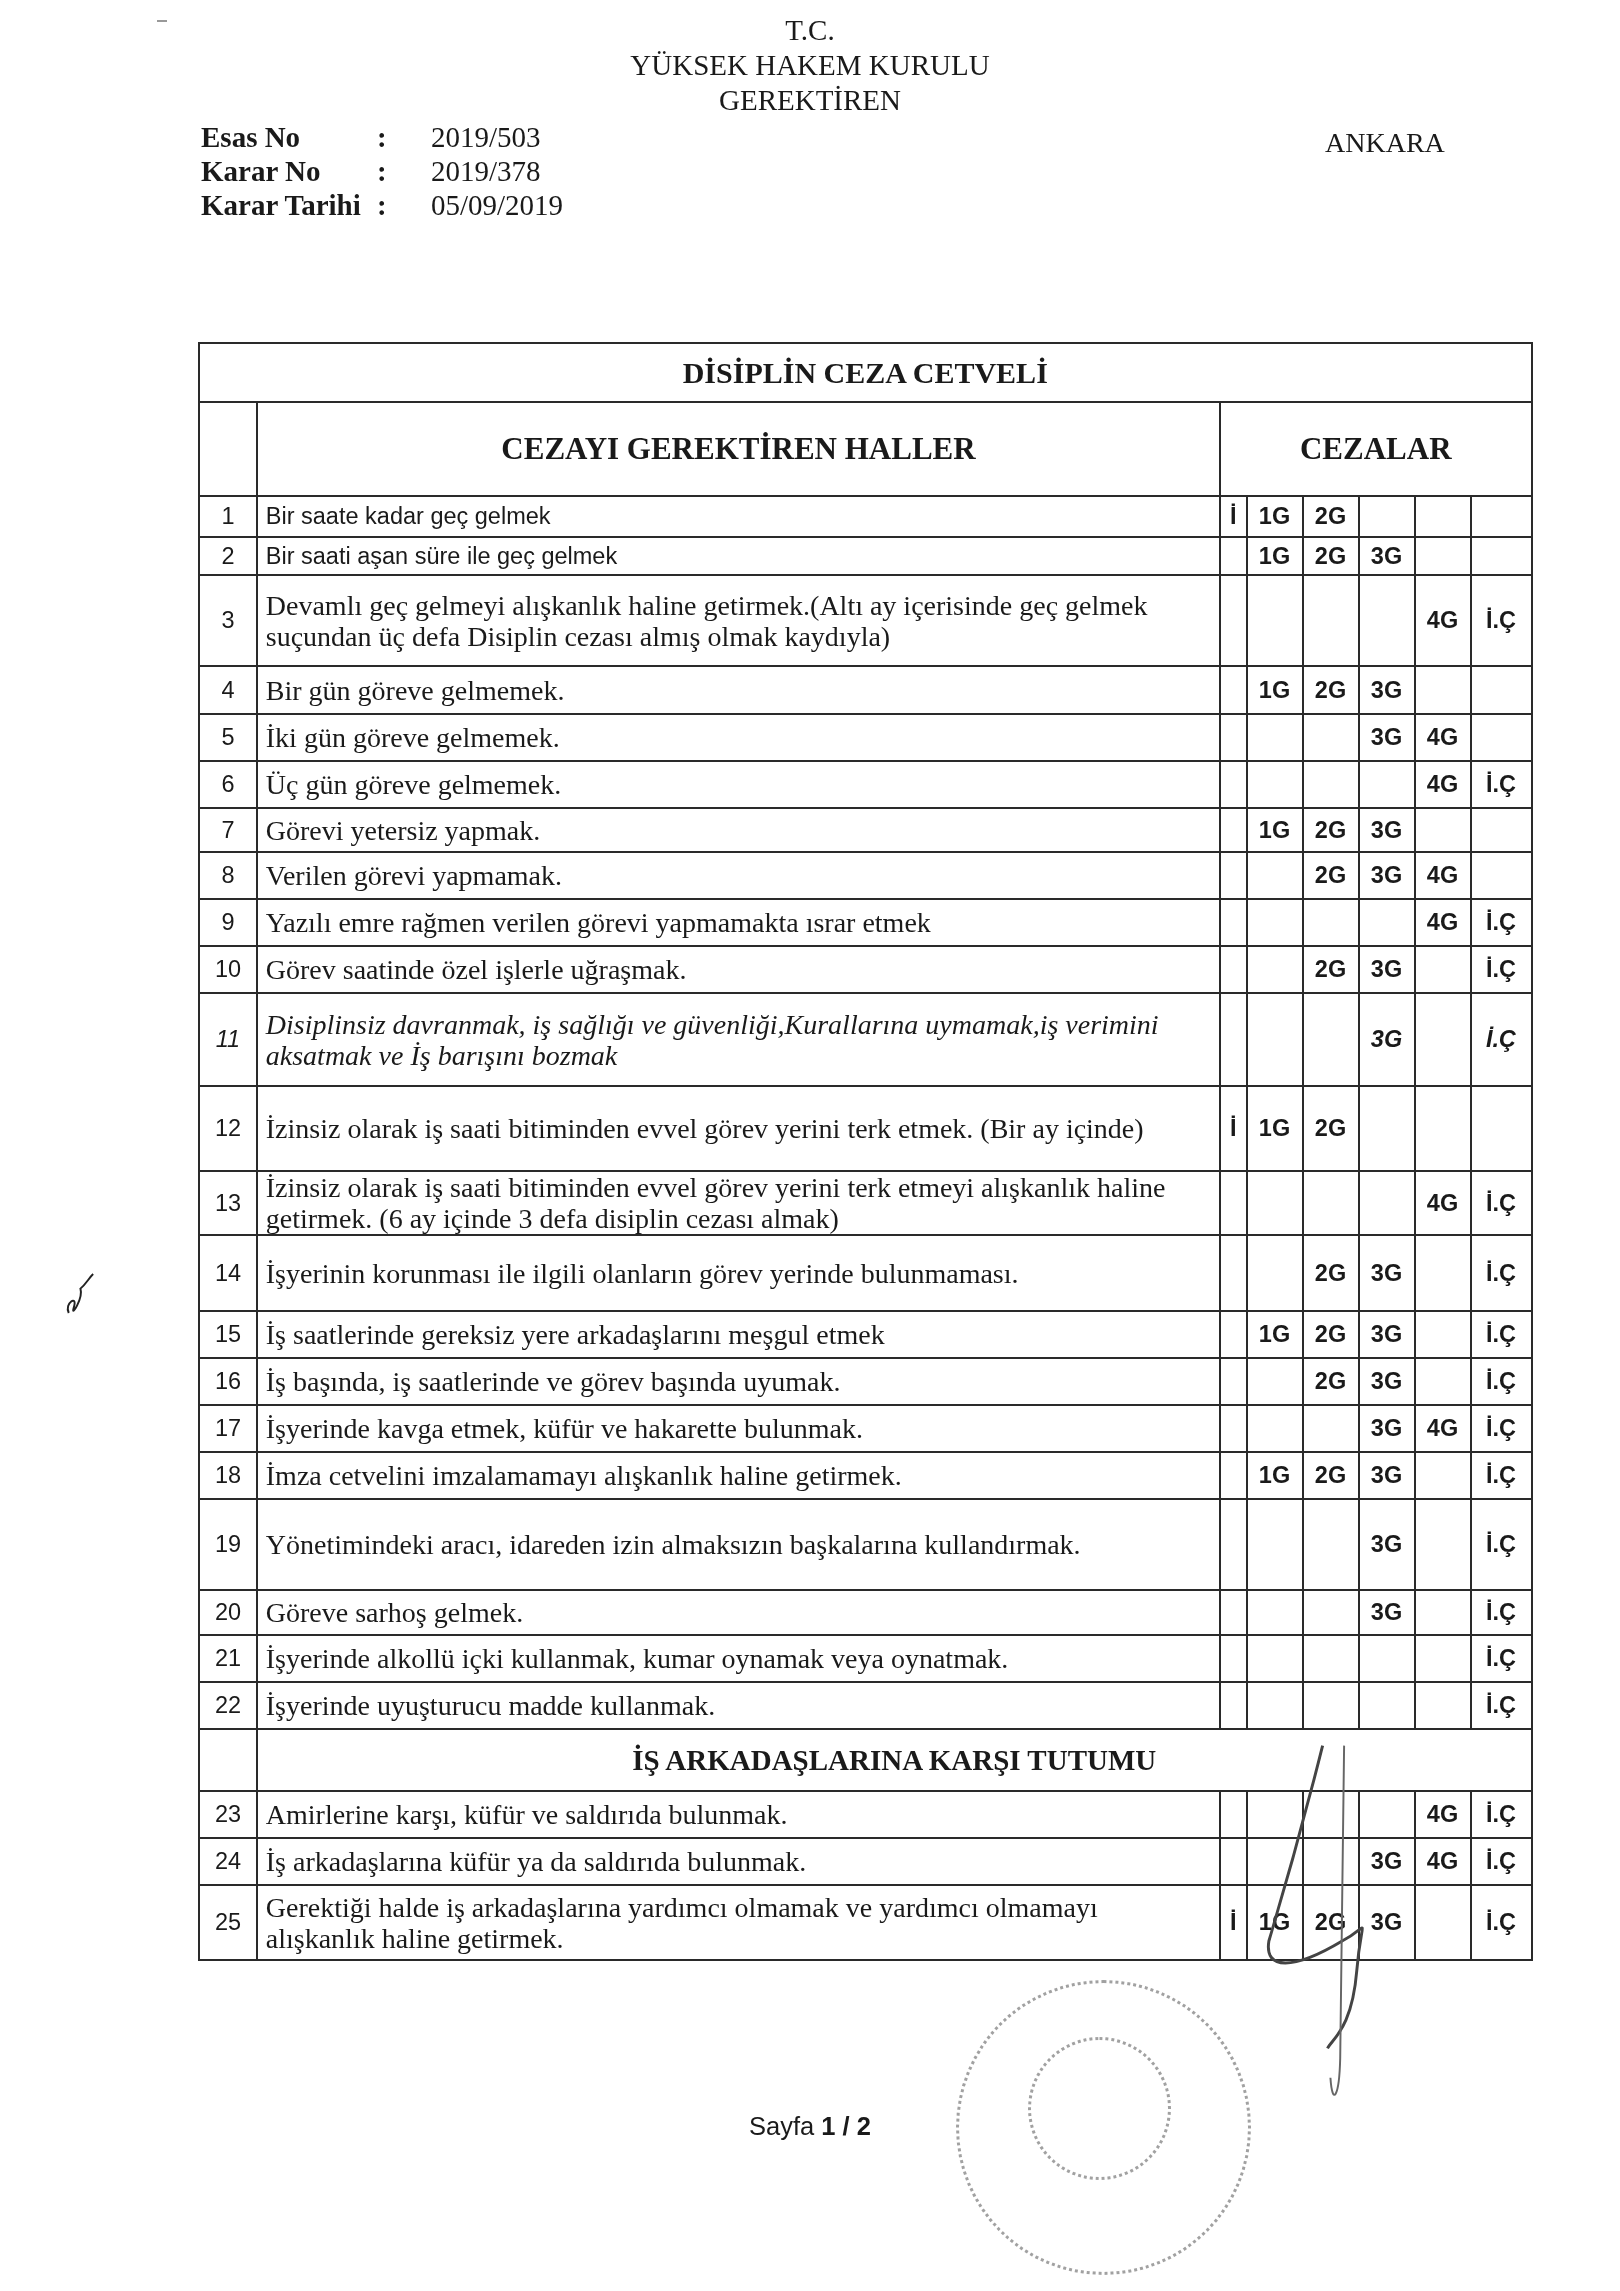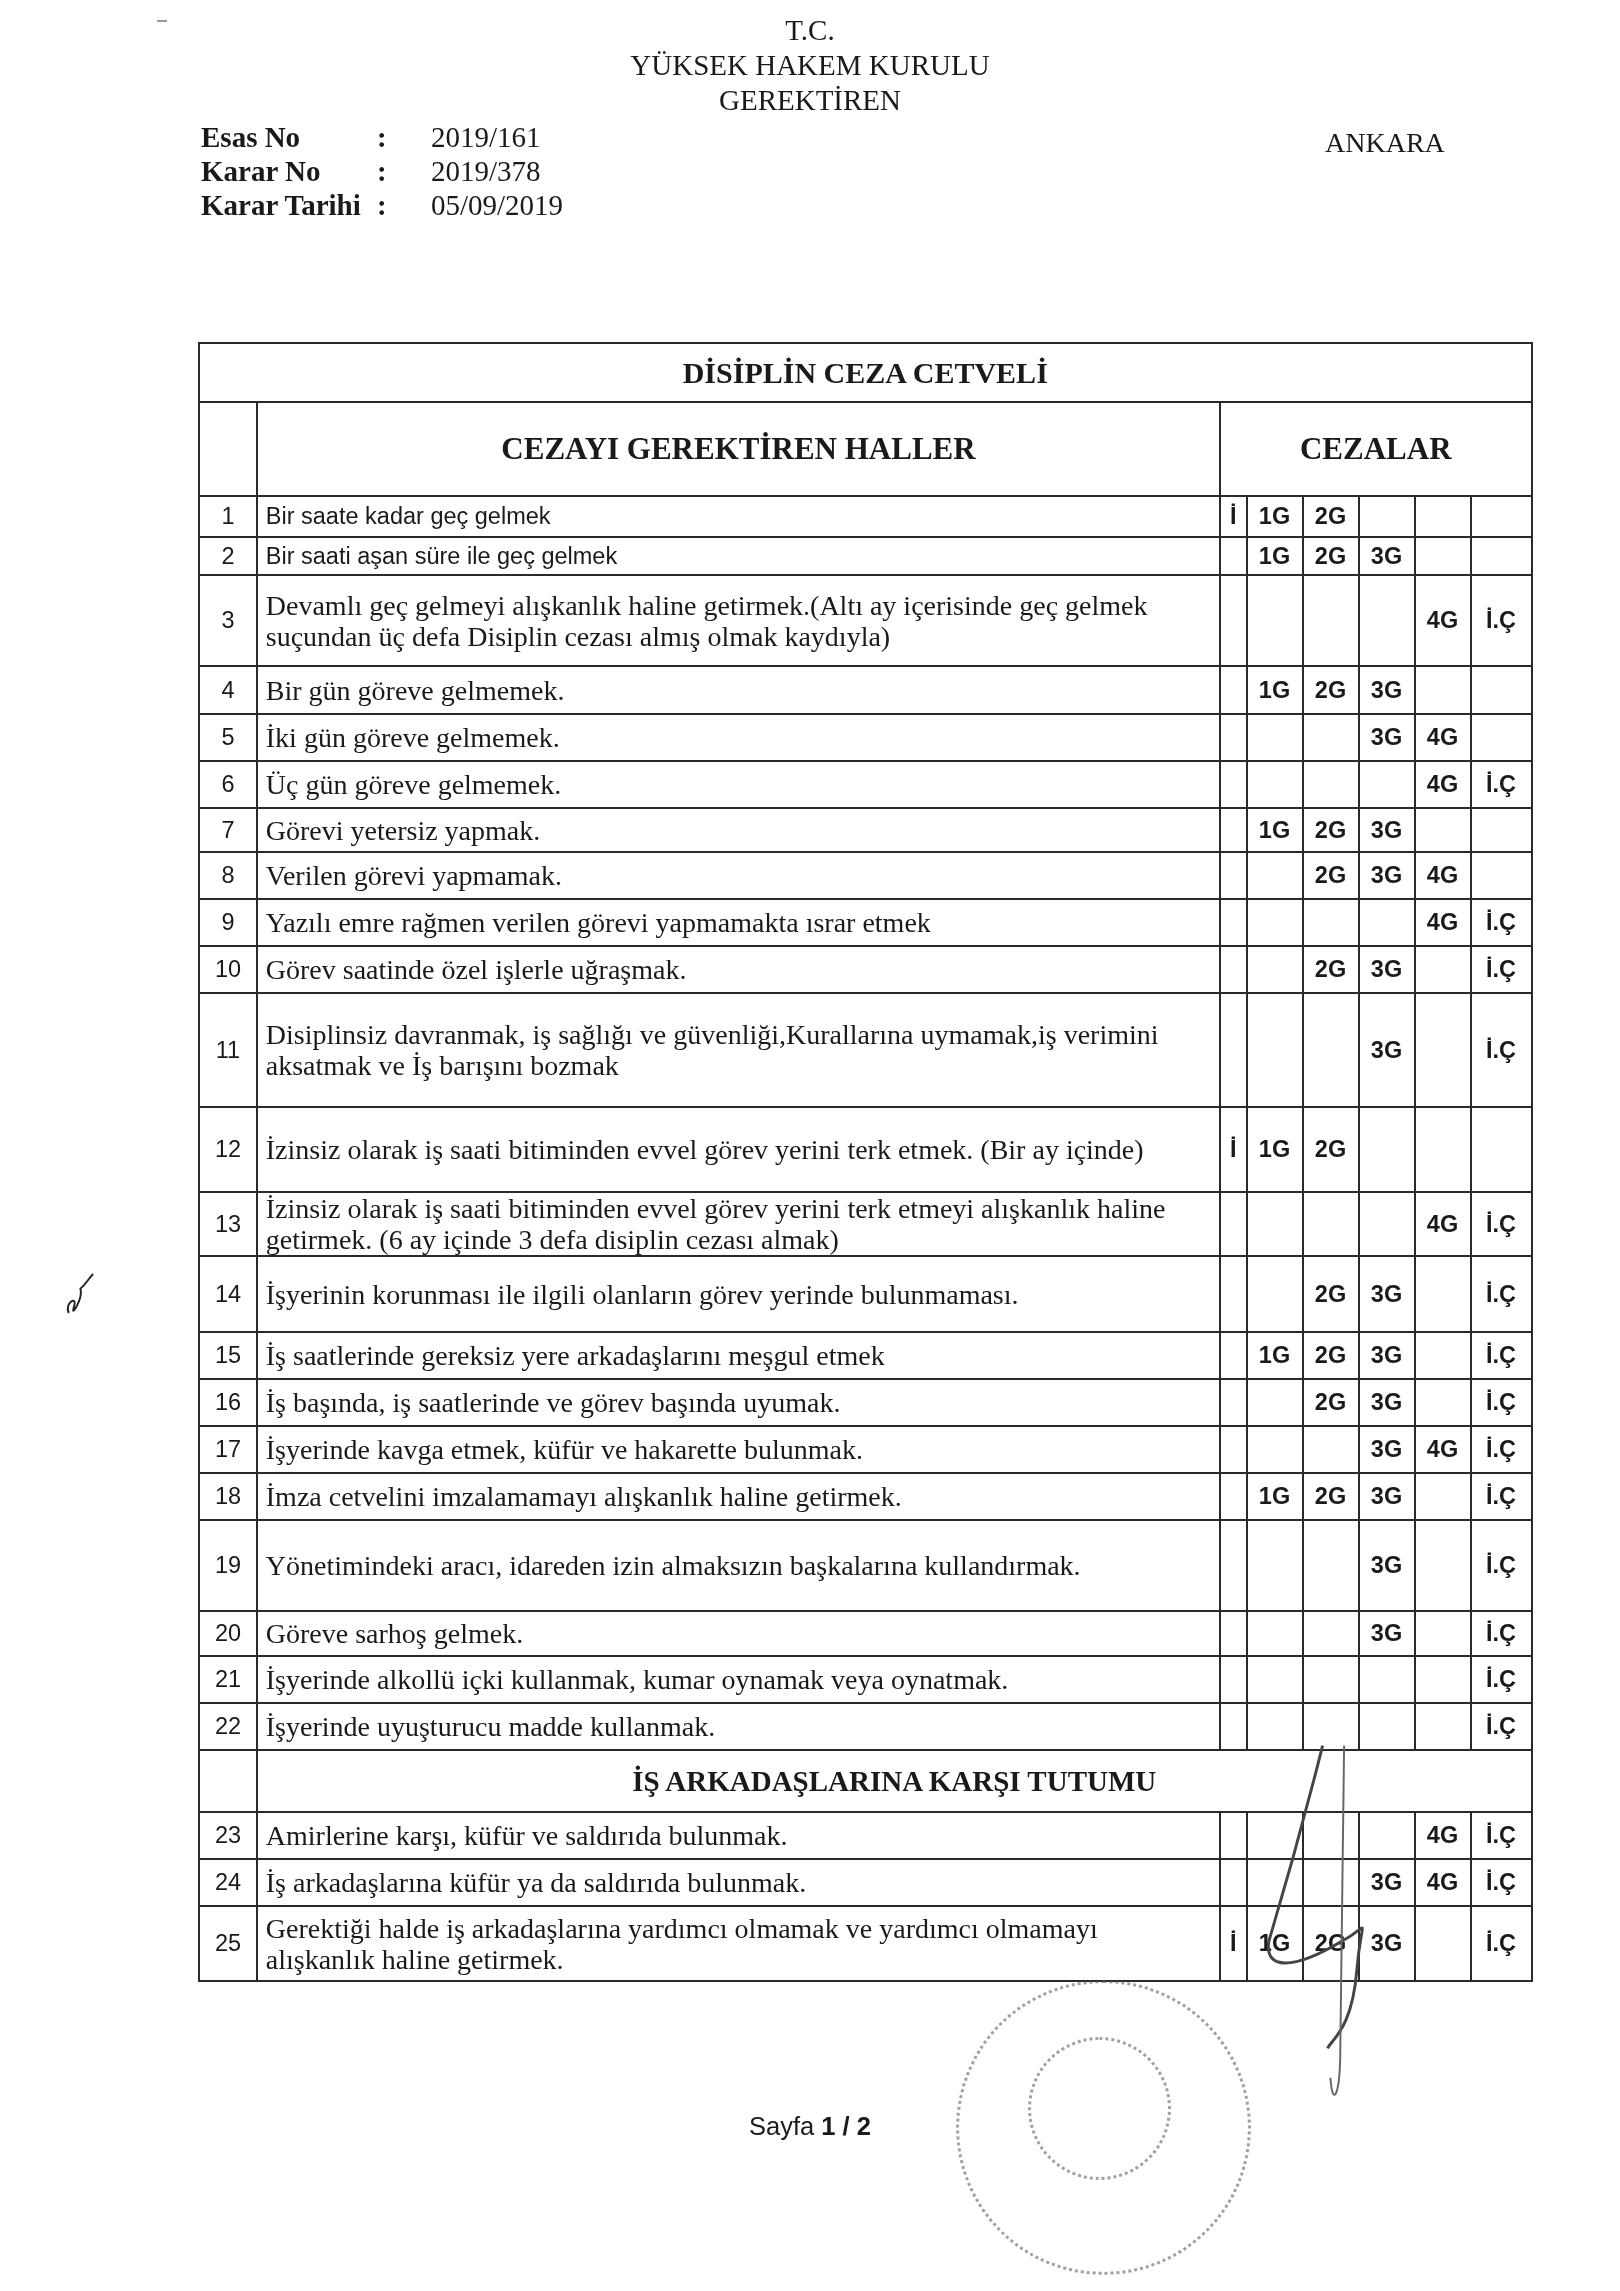--- a/index.html
+++ b/index.html
@@ -41,21 +41,21 @@
 <div class="corner-mark"></div>
 
 <div class="hdr-center serif" style="top:13.7px;">T.C.</div>
 <div class="hdr-center serif" style="top:49px;">YÜKSEK HAKEM KURULU</div>
 <div class="hdr-center serif" style="top:84px;">GEREKTİREN</div>
 
 <div class="meta serif">
   <div class="meta-row">
     <span class="meta-key">Esas No</span>
     <span class="meta-colon">:</span>
-    <span>2019/161</span>
+    <span>2019/503</span>
   </div>
   <div class="meta-row">
     <span class="meta-key">Karar No</span>
     <span class="meta-colon">:</span>
     <span>2019/378</span>
   </div>
   <div class="meta-row">
     <span class="meta-key">Karar Tarihi</span>
     <span class="meta-colon">:</span>
     <span>05/09/2019</span>
@@ -177,21 +177,21 @@
       <tr style="height: 47px;">
         <td class="num sans">10</td>
         <td class="desc serif">Görev saatinde özel işlerle uğraşmak.</td>
         <td class="pen sans"></td>
         <td class="pen sans"></td>
         <td class="pen sans">2G</td>
         <td class="pen sans">3G</td>
         <td class="pen sans"></td>
         <td class="pen sans">İ.Ç</td>
       </tr>
-      <tr style="height: 114px;">
+      <tr style="height: 93px; font-style: italic;">
         <td class="num sans">11</td>
         <td class="desc serif">Disiplinsiz davranmak, iş sağlığı  ve güvenliği,Kurallarına uymamak,iş verimini aksatmak ve İş barışını bozmak</td>
         <td class="pen sans"></td>
         <td class="pen sans"></td>
         <td class="pen sans"></td>
         <td class="pen sans">3G</td>
         <td class="pen sans"></td>
         <td class="pen sans">İ.Ç</td>
       </tr>
       <tr style="height: 85px;">

